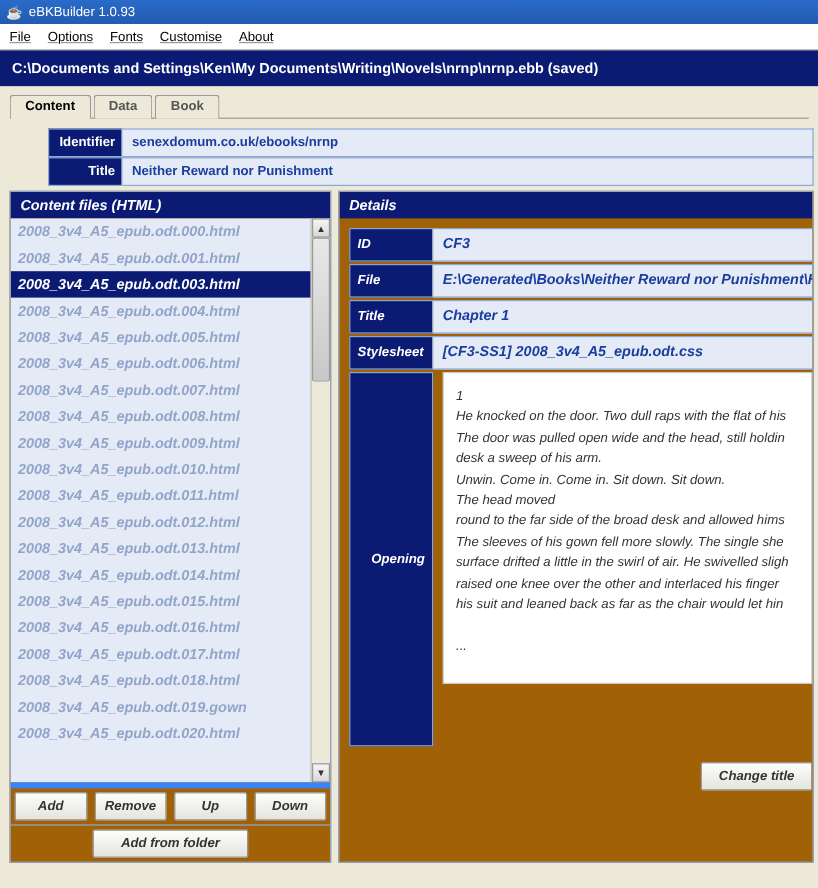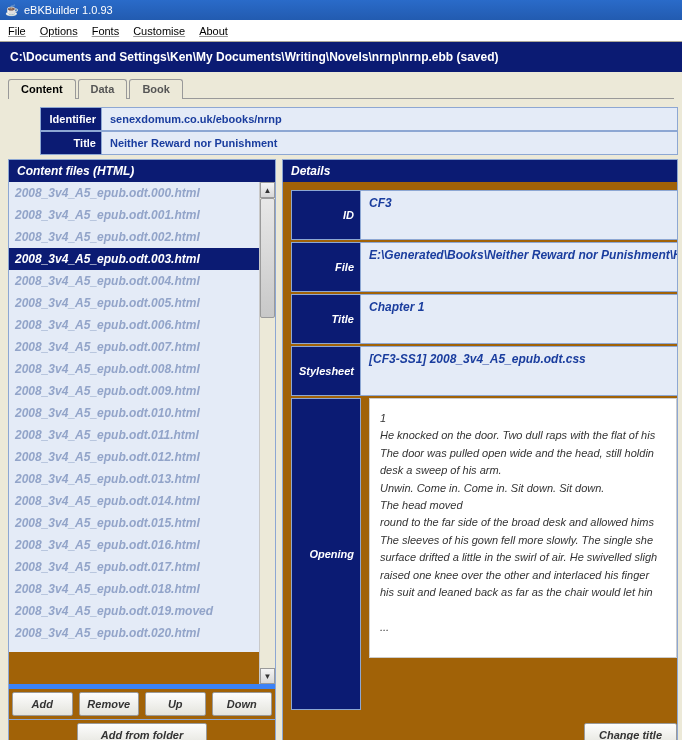--- a/index.html
+++ b/index.html
@@ -29,21 +29,21 @@
   .scrollbar { width: 16px; background: #ece9d8; border-left: 1px solid #c9c9c9; display: flex; flex-direction: column; }
   .sb-btn { height: 16px; background: linear-gradient(#f5f5f5,#d8d8d8); border: 1px solid #9a9a9a; display: flex; align-items: center; justify-content: center; font-size: 8px; color: #333; }
   .sb-track { flex: 1; position: relative; }
   .sb-thumb { position: absolute; top: 0; left: 0; right: 0; height: 120px; background: linear-gradient(#e8e8e8,#c8c8c8); border: 1px solid #9a9a9a; border-radius: 2px; }
   .btnrow { display: flex; border-top: 5px solid #3b82f6; }
   .btnrow2 { display: flex; border-top: 1px solid #8da7d3; justify-content: center; }
   .ebtn { flex: 1; background: linear-gradient(#fdfdfd,#e4e4dd); border: 1px solid #9a9a9a; margin: 3px; padding: 5px 0; text-align: center; font-weight: bold; color: #333; border-radius: 2px; font-size: 11px; }
   .ebtn.wide { flex: 0 0 auto; width: 130px; }
   .details-body { padding: 8px 0 0 8px; }
   .drow { display: flex; margin-bottom: 2px; }
-  .drow .dl { background: #0b1b73; color: #fff; font-weight: bold; text-align: right; width: 70px; padding: 18px 6px; border: 1px solid #8da7d3; font-size: 11px; }
+  .drow .dl { background: #0b1b73; color: #fff; font-weight: bold; text-align: left; width: 70px; padding: 7px 6px; border: 1px solid #8da7d3; font-size: 11px; }
   .drow .dv { flex: 1; background: #e4ebf7; color: #1a3d9e; font-weight: bold; padding: 5px 8px; border-top: 1px solid #8da7d3; border-bottom: 1px solid #8da7d3; font-size: 12px; white-space: nowrap; overflow: hidden; }
   .drow.opening .dl { height: 312px; display: flex; align-items: center; justify-content: flex-end; }
   .opening-box { flex: 1; margin-left: 8px; background: #fff; border: 1px solid #ccc; padding: 12px 10px; color: #333; line-height: 1.4; font-size: 11px; height: 260px; overflow: hidden; }
   .opening-box p { margin-bottom: 2px; }
   .changebar { display: flex; justify-content: flex-end; padding: 4px 0 0 0; margin-top: 6px; }
   .changebar .ebtn { flex: 0 0 auto; padding: 5px 14px; margin-right: 0; }
 </style>
 </head>
 <body>
 
@@ -84,38 +84,37 @@
   </div>
 </div>
 
 <div class="splitwrap">
   <div class="panel left">
     <div class="panel-head">Content files (HTML)</div>
     <div class="listwrap">
       <div class="filelist" id="filelist">
           <div class="item">2008_3v4_A5_epub.odt.000.html</div>
           <div class="item">2008_3v4_A5_epub.odt.001.html</div>
-          <div class="item">2008_3v4_A5_epub.odt.002.html</div>
           <div class="item selected">2008_3v4_A5_epub.odt.003.html</div>
           <div class="item">2008_3v4_A5_epub.odt.004.html</div>
           <div class="item">2008_3v4_A5_epub.odt.005.html</div>
           <div class="item">2008_3v4_A5_epub.odt.006.html</div>
           <div class="item">2008_3v4_A5_epub.odt.007.html</div>
           <div class="item">2008_3v4_A5_epub.odt.008.html</div>
           <div class="item">2008_3v4_A5_epub.odt.009.html</div>
           <div class="item">2008_3v4_A5_epub.odt.010.html</div>
           <div class="item">2008_3v4_A5_epub.odt.011.html</div>
           <div class="item">2008_3v4_A5_epub.odt.012.html</div>
           <div class="item">2008_3v4_A5_epub.odt.013.html</div>
           <div class="item">2008_3v4_A5_epub.odt.014.html</div>
           <div class="item">2008_3v4_A5_epub.odt.015.html</div>
           <div class="item">2008_3v4_A5_epub.odt.016.html</div>
           <div class="item">2008_3v4_A5_epub.odt.017.html</div>
           <div class="item">2008_3v4_A5_epub.odt.018.html</div>
-          <div class="item">2008_3v4_A5_epub.odt.019.moved</div>
+          <div class="item">2008_3v4_A5_epub.odt.019.gown</div>
           <div class="item">2008_3v4_A5_epub.odt.020.html</div>
         </div>
       <div class="scrollbar">
         <div class="sb-btn">▲</div>
         <div class="sb-track">
           <div class="sb-thumb"></div>
         </div>
         <div class="sb-btn">▼</div>
       </div>
     </div>

